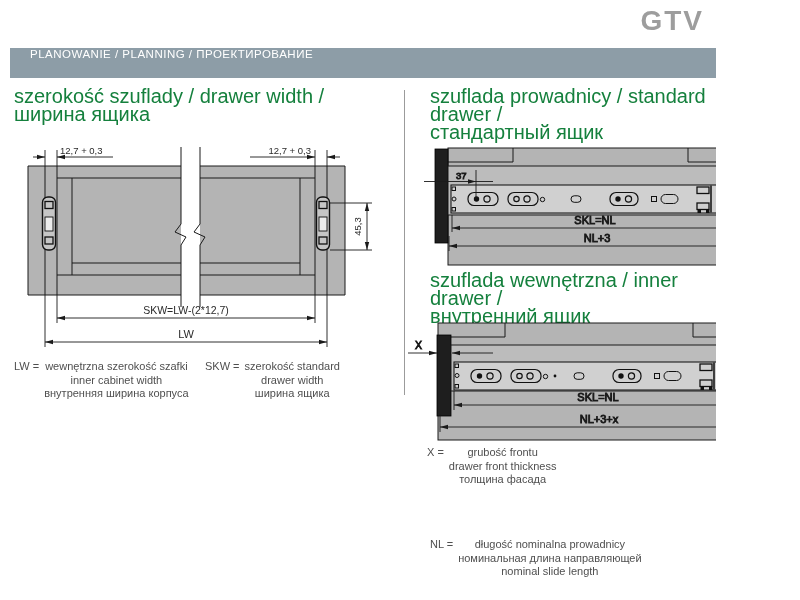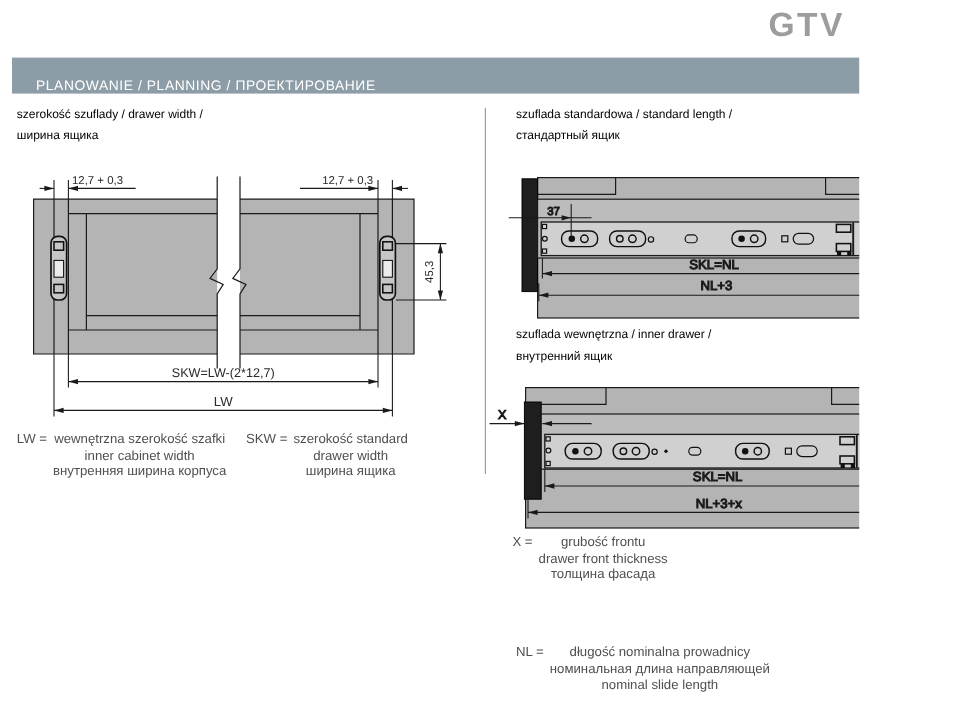--- a/index.html
+++ b/index.html
@@ -3,24 +3,24 @@
 <meta charset="utf-8">
 <style>
   html,body{margin:0;padding:0;}
   body{width:800px;height:600px;background:#ffffff;font-family:"Liberation Sans",sans-serif;}
   #page{position:relative;width:716px;height:600px;overflow:hidden;background:#fff;}
 
   .logo{position:absolute;top:5px;right:12px;font-size:28px;font-weight:bold;
         letter-spacing:2px;color:#9d9d9d;font-family:"Liberation Sans",sans-serif;}
 
   .header-bar{position:absolute;left:10px;top:48px;width:790px;height:30px;
-        background:#8d9da7;display:flex;align-items:flex-end;}
+        background:#8d9da7;display:flex;align-items:flex-start;}
   .header-bar .title{color:#ffffff;font-size:11.5px;letter-spacing:.5px;padding-left:20px;}
 
-  .section-title{position:absolute;font-size:10px;line-height:18px;color:#000000;}
+  .section-title{position:absolute;font-size:20px;line-height:18px;color:#15803d;}
 
   .divider{position:absolute;left:404px;top:90px;width:1px;height:305px;background:#9b9b9b;}
 
   svg{position:absolute;overflow:visible;}
   svg line, svg path, svg rect.outline{stroke:#1a1a1a;}
   text.dim{font-family:"Liberation Sans",sans-serif;font-size:9.5px;fill:#2a2a2a;}
   text.dimbig{font-family:"Liberation Sans",sans-serif;font-size:11px;fill:#2a2a2a;}
 
   .legend-item{position:absolute;display:flex;gap:5px;font-size:11px;line-height:13.5px;color:#4f4f4f;}
   .legend-item .term{white-space:nowrap;}
@@ -38,21 +38,21 @@
   </div>
 
   <div class="divider"></div>
 
   <div class="section-title" style="left:14px;top:87px;">
     <div>szerokość szuflady / drawer width /</div>
     <div>ширина ящика</div>
   </div>
 
   <div class="section-title" style="left:430px;top:87px;">
-    <div>szuflada standardowa / standard length /</div>
+    <div>szuflada prowadnicy / standard drawer /</div>
     <div>стандартный ящик</div>
   </div>
   <div class="section-title" style="left:430px;top:271px;">
     <div>szuflada wewnętrzna / inner drawer /</div>
     <div>внутренний ящик</div>
   </div>
 
   <svg style="left:0;top:140px;" width="400" height="215" viewBox="0 0 400 215">
     <g stroke-width="1" fill="none">
 

